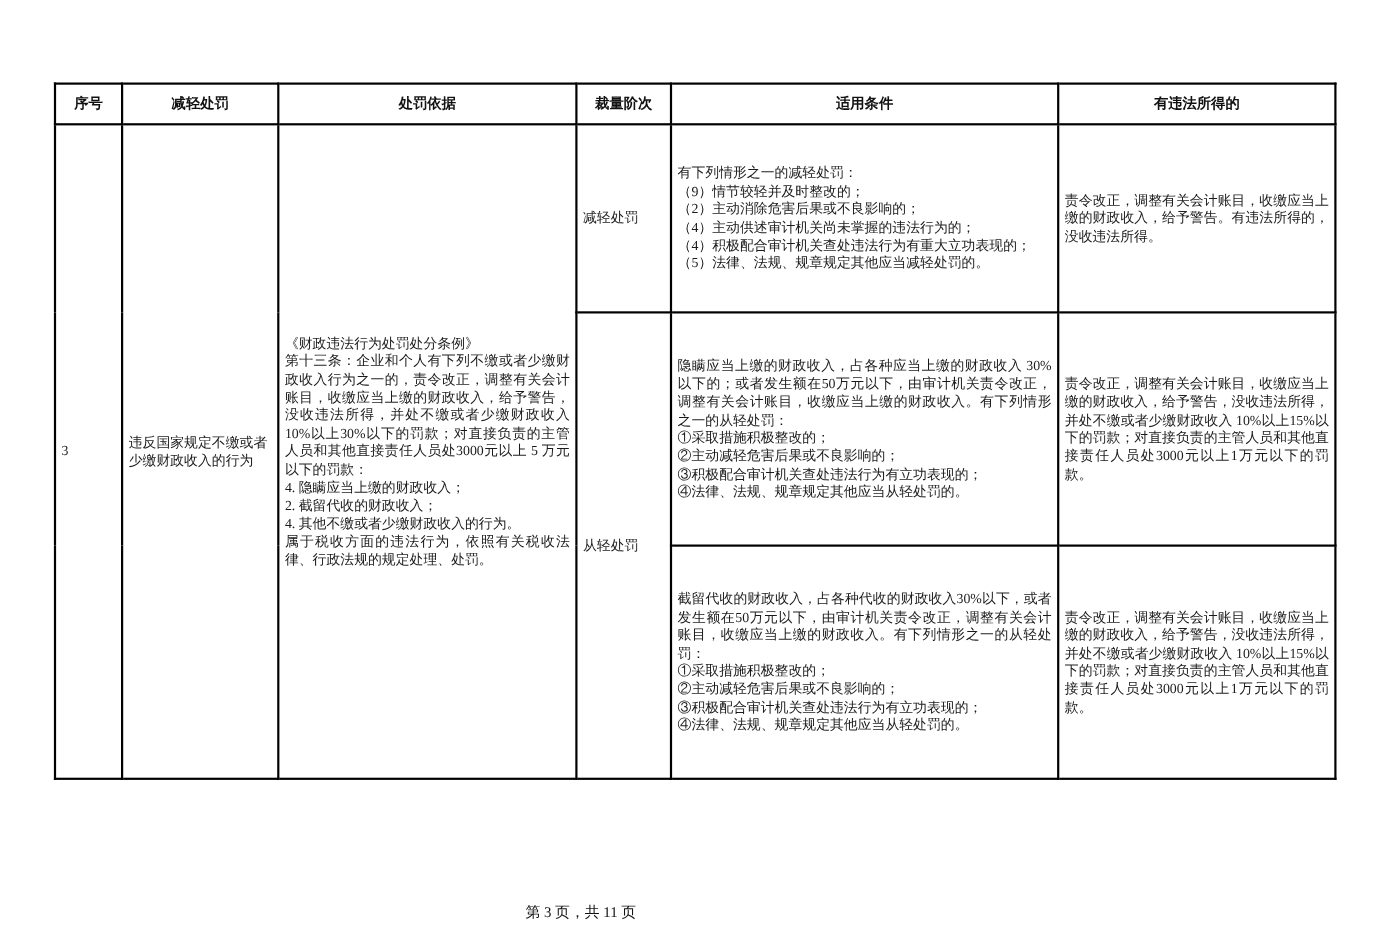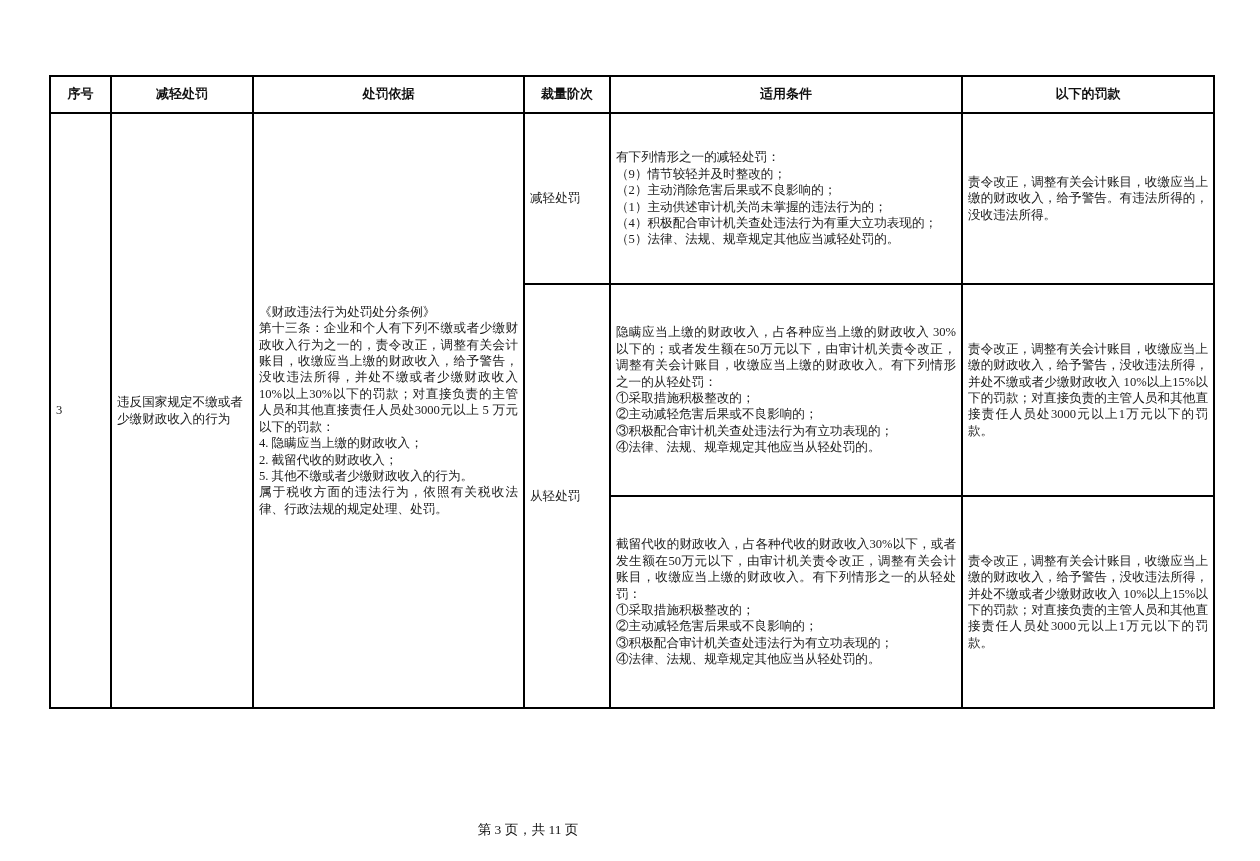--- a/index.html
+++ b/index.html
@@ -68,41 +68,41 @@
       <col style="width:352px">
       <col style="width:252px">
     </colgroup>
     <thead>
       <tr>
         <th>序号</th>
         <th>减轻处罚</th>
         <th>处罚依据</th>
         <th>裁量阶次</th>
         <th>适用条件</th>
-        <th>以下的罚款</th>
+        <th>有违法所得的</th>
       </tr>
     </thead>
     <tbody>
       <tr class="row-a">
         <td rowspan="3" class="cell-center">3</td>
         <td rowspan="3" class="cell-center">违反国家规定不缴或者少缴财政收入的行为</td>
         <td rowspan="3" class="cell-justify">
           <span class="ln">《财政违法行为处罚处分条例》</span>
           <span class="ln">第十三条：企业和个人有下列不缴或者少缴财政收入行为之一的，责令改正，调整有关会计账目，收缴应当上缴的财政收入，给予警告，没收违法所得，并处不缴或者少缴财政收入10%以上30%以下的罚款；对直接负责的主管人员和其他直接责任人员处3000元以上 5 万元以下的罚款：</span>
           <span class="ln">4. 隐瞒应当上缴的财政收入；</span>
           <span class="ln">2. 截留代收的财政收入；</span>
-          <span class="ln">5. 其他不缴或者少缴财政收入的行为。</span>
+          <span class="ln">4. 其他不缴或者少缴财政收入的行为。</span>
           <span class="ln">属于税收方面的违法行为，依照有关税收法律、行政法规的规定处理、处罚。</span>
         </td>
         <td class="cell-center">减轻处罚</td>
         <td class="cell-justify">
           <span class="ln">有下列情形之一的减轻处罚：</span>
           <span class="ln">（9）情节较轻并及时整改的；</span>
           <span class="ln">（2）主动消除危害后果或不良影响的；</span>
-          <span class="ln">（1）主动供述审计机关尚未掌握的违法行为的；</span>
+          <span class="ln">（4）主动供述审计机关尚未掌握的违法行为的；</span>
           <span class="ln">（4）积极配合审计机关查处违法行为有重大立功表现的；</span>
           <span class="ln">（5）法律、法规、规章规定其他应当减轻处罚的。</span>
         </td>
         <td class="cell-justify">责令改正，调整有关会计账目，收缴应当上缴的财政收入，给予警告。有违法所得的，没收违法所得。</td>
       </tr>
       <tr class="row-b">
         <td rowspan="2" class="cell-center">从轻处罚</td>
         <td class="cell-justify">
           <span class="ln">隐瞒应当上缴的财政收入，占各种应当上缴的财政收入 30%以下的；或者发生额在50万元以下，由审计机关责令改正，调整有关会计账目，收缴应当上缴的财政收入。有下列情形之一的从轻处罚：</span>
           <span class="ln">①采取措施积极整改的；</span>

